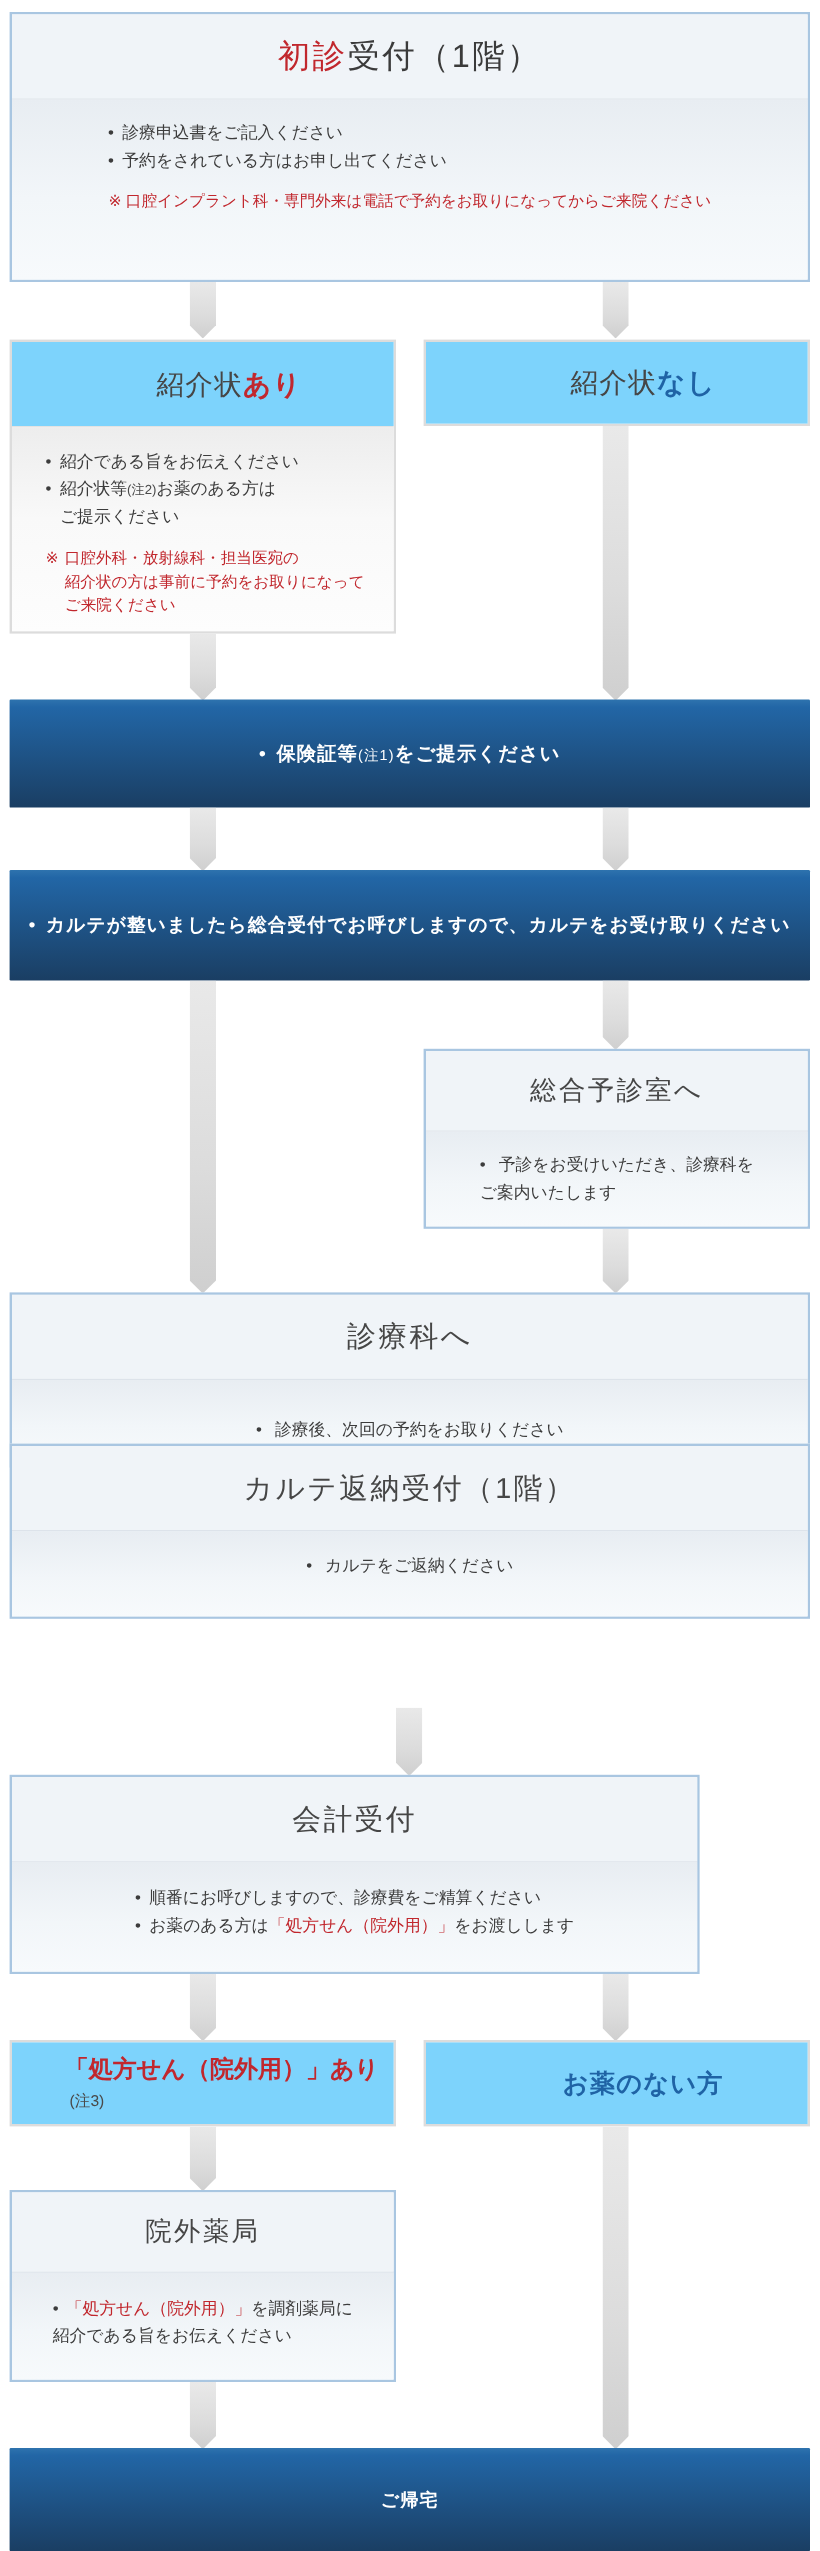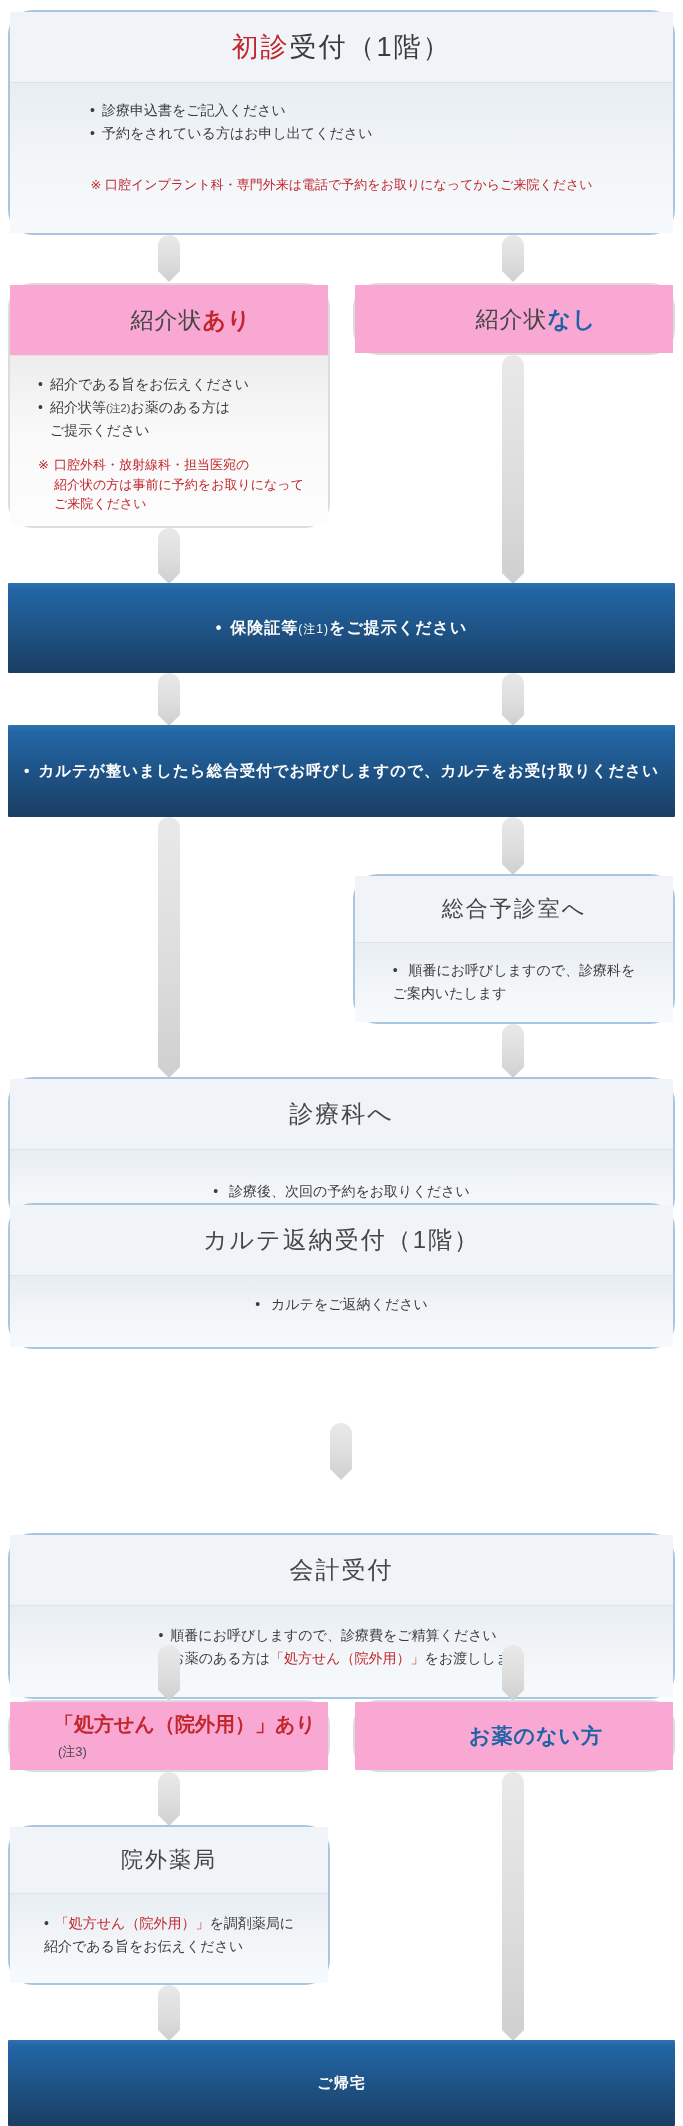--- a/index.html
+++ b/index.html
@@ -2,27 +2,27 @@
 <html><head>
 <meta charset="utf-8">
 <style>
   html,body{margin:0;padding:0;background:#ffffff;}
   #stage{
     position:relative;width:683px;height:2126px;background:#ffffff;
     font-family:"Liberation Sans","DejaVu Sans",sans-serif;color:#3c3c3c;
     overflow:hidden;
   }
   
-  .abs{position:absolute;box-sizing:border-box;border-radius:25px;}
+  .abs{position:absolute;box-sizing:border-box;}
   .box{display:flex;flex-direction:column;background:#ffffff;}
   .box-blue{border:2px solid #a9c6e1;}
   .box-gray{border:2px solid #dcdcdc;}
   .hdr{display:flex;align-items:center;justify-content:center;flex:0 0 auto;}
   .box-blue .hdr{background:#f0f4f8;}
-  .box-gray .hdr{background:#f9a8d4;padding-left:44px;}
+  .box-gray .hdr{background:#7dd3fc;padding-left:44px;}
   .bd{flex:1 1 auto;}
   .box-blue .bd{border-top:1px solid #dde3ea;background:linear-gradient(180deg,#e8edf2 0%,#f2f6f9 55%,#f7fafc 100%);}
   .box-gray .bd{border-top:1px solid #e3e3e3;background:linear-gradient(180deg,#ededed 0%,#f9f9f9 45%,#fdfdfd 100%);}
   
   .t-lg{font-size:27px;color:#3b3b3b;letter-spacing:2px;}
   .t-md{font-size:24px;color:#464646;letter-spacing:2px;}
   .t-sm{font-size:22px;color:#464646;letter-spacing:2px;}
   .t-branch{font-size:23px;color:#464646;letter-spacing:1px;}
   .t-presc{font-size:20px;letter-spacing:0;}
   .red{color:#c1272d;}
@@ -64,21 +64,21 @@
     </div>
     <div class="bd" style="padding:16px 0 0 80px;">
       <div class="li">
         <span class="mk">•</span>
         <span>診療申込書をご記入ください</span>
       </div>
       <div class="li">
         <span class="mk">•</span>
         <span>予約をされている方はお申し出てください</span>
       </div>
-      <div class="note-red center-wrap" style="margin:30px 0 0 -80px;">※ 口腔インプラント科・専門外来は電話で予約をお取りになってからご来院ください</div>
+      <div class="note-red center-wrap" style="margin:13px 0 0 -80px;">※ 口腔インプラント科・専門外来は電話で予約をお取りになってからご来院ください</div>
     </div>
   </div>
 
   <div class="abs ar" style="left:158px;top:235px;height:47px;"></div>
   <div class="abs ar" style="left:502px;top:235px;height:47px;"></div>
 
   <div class="abs box box-gray" style="left:8px;top:283px;width:322px;height:245px;">
     <div class="hdr" style="height:70px;">
       <span class="t-branch"><span>紹介状</span><span class="red bold">あり</span></span>
     </div>
@@ -132,21 +132,21 @@
   <div class="abs ar" style="left:158px;top:817px;height:261px;"></div>
   <div class="abs ar" style="left:502px;top:817px;height:58px;"></div>
 
   <div class="abs box box-blue" style="left:353px;top:874px;width:322px;height:150px;">
     <div class="hdr" style="height:66px;font-family:Liberation Mono, monospace;">
       <span class="t-sm">総合予診室へ</span>
     </div>
     <div class="bd center-wrap" style="padding-top:16px;">
       <div class="li inline-left">
         <span class="mk">•</span>
-        <span><span>順番にお呼びしますので、診療科を</span><br><span>ご案内いたします</span></span>
+        <span><span>予診をお受けいただき、診療科を</span><br><span>ご案内いたします</span></span>
       </div>
     </div>
   </div>
   <div class="abs ar" style="left:502px;top:1024px;height:54px;"></div>
 
   <div class="abs box box-blue" style="left:8px;top:1077px;width:667px;height:146px;">
     <div class="hdr" style="height:70px;">
       <span class="t-md">診療科へ</span>
     </div>
     <div class="bd center-wrap" style="padding-top:30px;">
@@ -166,21 +166,21 @@
     <div class="bd center-wrap" style="padding-top:17px;">
       <div class="li inline-left">
         <span class="mk">•</span>
         <span>カルテをご返納ください</span>
       </div>
     </div>
   </div>
 
   <div class="abs ar" style="left:330px;top:1423px;height:57px;"></div>
 
-  <div class="abs box box-blue" style="left:8px;top:1533px;width:667px;height:166px;">
+  <div class="abs box box-blue" style="left:8px;top:1479px;width:575px;height:166px;">
     <div class="hdr" style="height:70px;">
       <span class="t-md">会計受付</span>
     </div>
     <div class="bd center-wrap" style="padding-top:18px;">
       <div class="inline-left">
         <div class="li">
           <span class="mk">•</span>
           <span>順番にお呼びしますので、診療費をご精算ください</span>
         </div>
         <div class="li">

